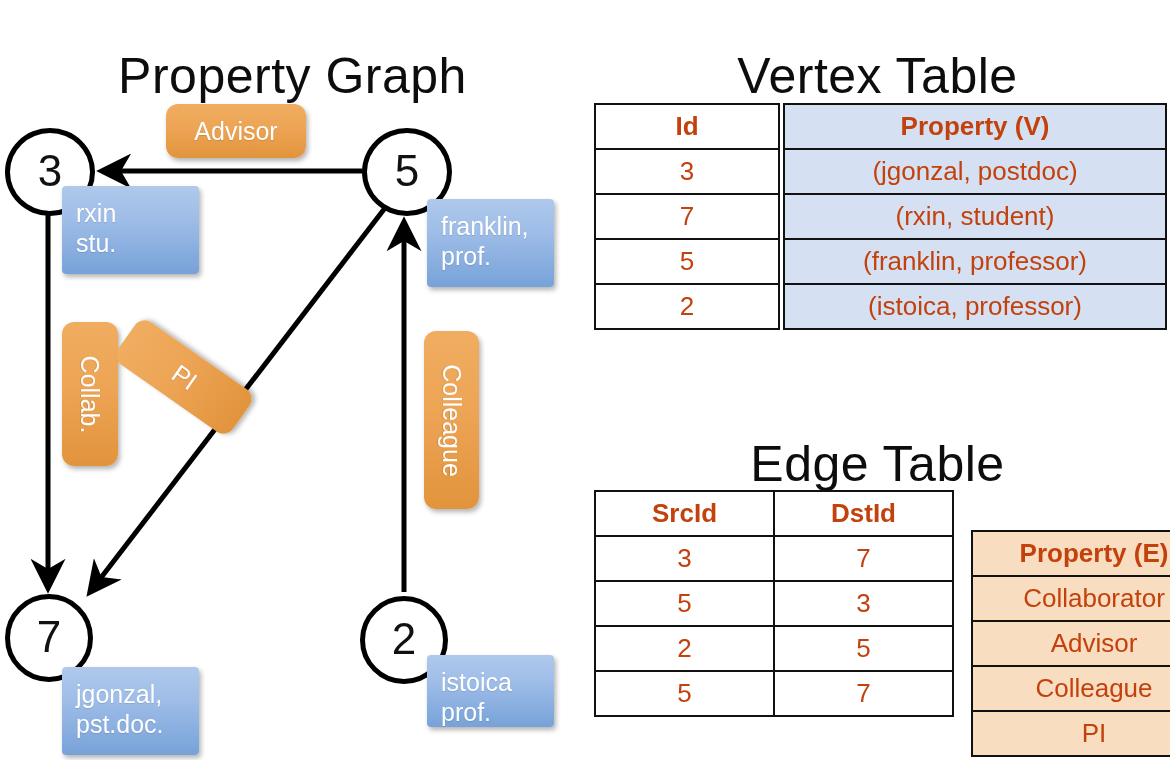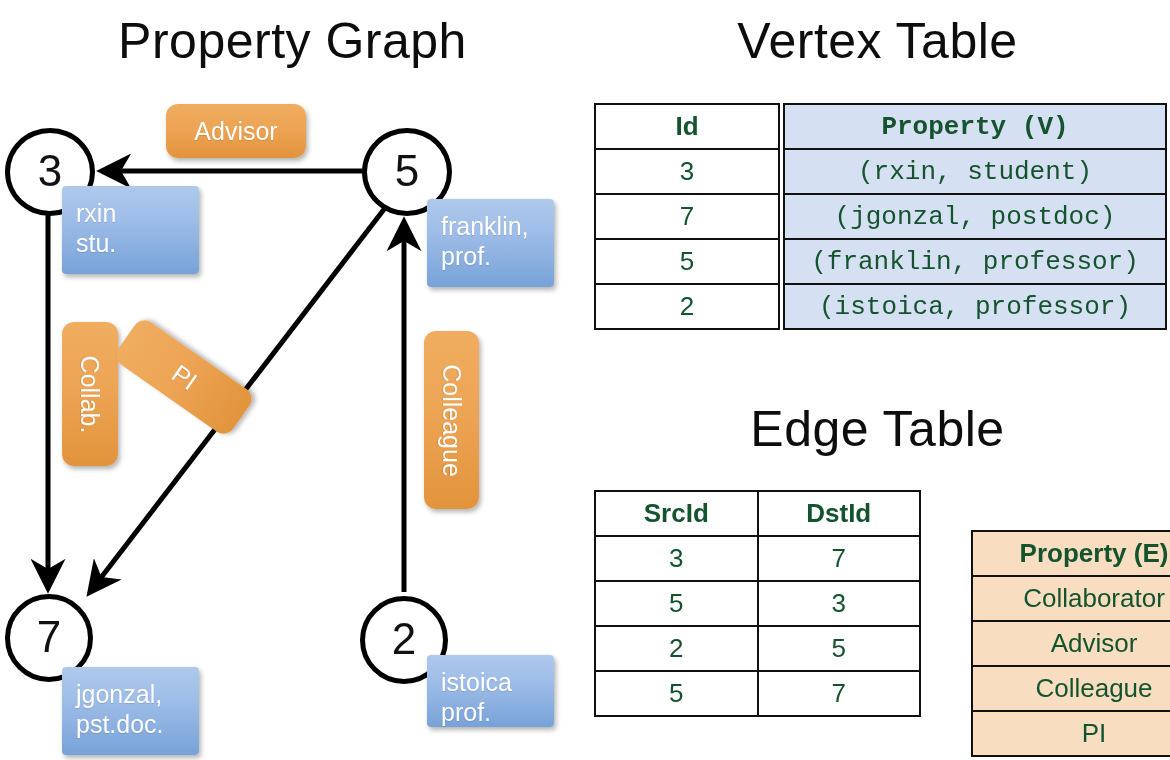--- a/index.html
+++ b/index.html
@@ -19,20 +19,21 @@
   
   .title {
     position: absolute;
     font-family: "Liberation Sans", sans-serif;
     font-weight: 300;
     font-size: 50px;
     letter-spacing: 0.5px;
     color: #0d0d0d;
     white-space: nowrap;
     text-align: center;
+    margin-top: 35px;
   }
   #title-property-graph { left: 0px;   top: 12px;  width: 585px; }
   #title-vertex-table   { left: 585px; top: 12px;  width: 585px; }
   #title-edge-table     { left: 585px; top: 400px; width: 585px; }
 
   
   #graph-panel {
     position: absolute;
     left: 0; top: 0;
     width: 585px; height: 760px;
@@ -130,41 +131,41 @@
     white-space: nowrap;
   }
 
   
   .tbl {
     position: absolute;
     border-collapse: collapse;
     font-family: "Liberation Sans", sans-serif;
     font-weight: 300;
     font-size: 26px;
-    color: #14532d;
+    color: #c2410c;
     border-radius: 8px;
   }
   .tbl td, .tbl th {
     border: 2px solid #111111;
     text-align: center;
     padding: 0;
     font-weight: 300;
     height: 45px;
     box-sizing: border-box;
   }
   .tbl th {
     font-weight: bold;
     font-size: 26px;
   }
-  .cell-blue  { background: #d5e0f2; font-family: Liberation Mono, monospace; }
+  .cell-blue  { background: #d5e0f2; }
   .cell-peach { background: #f8ddc0; }
 
   #vertex-id-table      { left: 594px; top: 103px; width: 186px; }
   #vertex-prop-table    { left: 783px; top: 103px; width: 384px; }
-  #edge-src-dst-table   { left: 594px; top: 490px; width: 327px; }
+  #edge-src-dst-table   { left: 594px; top: 490px; width: 360px; }
   #edge-prop-table      { left: 971px; top: 490px; width: 246px; margin-top: 40px; }
 
   #edge-src-dst-table td, #edge-src-dst-table th { width: 50%; }
 </style>
 </head>
 <body>
 
 <div class="title" id="title-property-graph">Property Graph</div>
 <div class="title" id="title-vertex-table">Vertex Table</div>
 <div class="title" id="title-edge-table">Edge Table</div>
@@ -250,24 +251,24 @@
   </tr>
 </tbody>
   </table>
 
 <table class="tbl" id="vertex-prop-table">
   <tbody>
       <tr>
     <th class="cell-blue">Property (V)</th>
   </tr>
   <tr>
+    <td class="cell-blue">(jgonzal, postdoc)</td>
+  </tr>
+  <tr>
     <td class="cell-blue">(rxin, student)</td>
-  </tr>
-  <tr>
-    <td class="cell-blue">(jgonzal, postdoc)</td>
   </tr>
   <tr>
     <td class="cell-blue">(franklin, professor)</td>
   </tr>
   <tr>
     <td class="cell-blue">(istoica, professor)</td>
   </tr>
 </tbody>
   </table>
 

